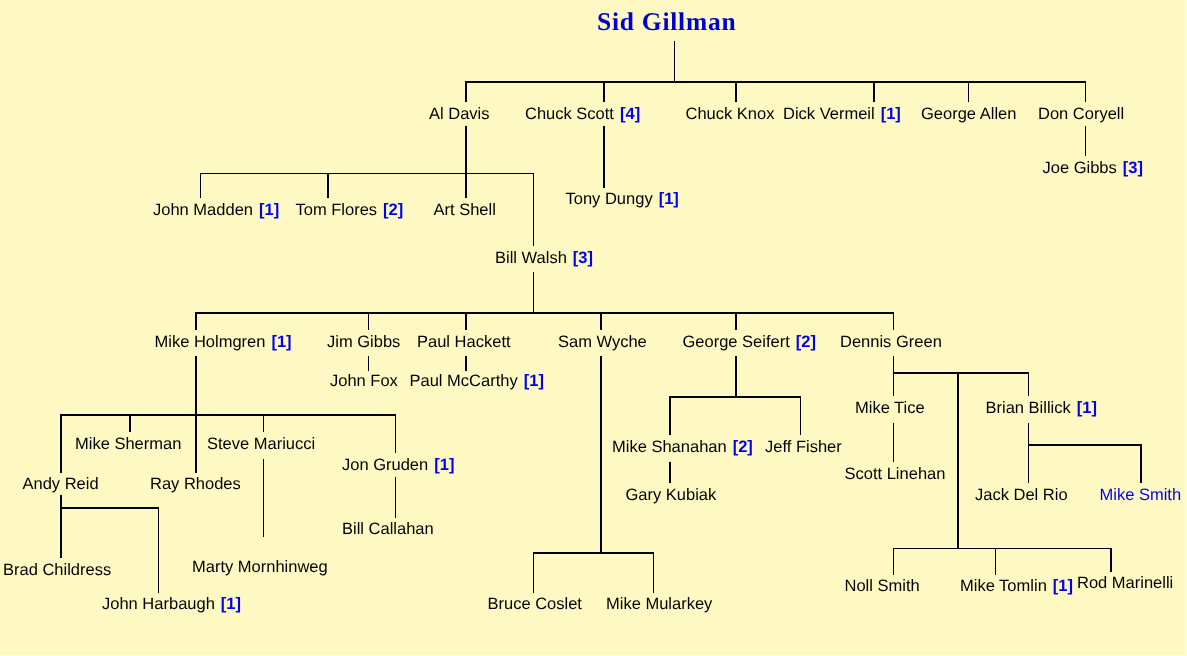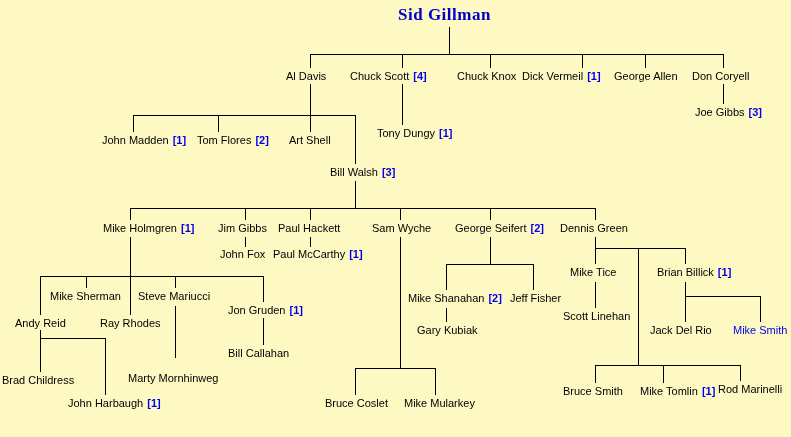--- a/index.html
+++ b/index.html
@@ -134,17 +134,17 @@
   <div class="node" style="left:408px;top:292px"><span>Mike Shanahan</span><span class="badge">[2]</span></div>
   <div class="node" style="left:510px;top:292px"><span>Jeff Fisher</span></div>
   <div class="node" style="left:417px;top:324px"><span>Gary Kubiak</span></div>
 
   <div class="node" style="left:570px;top:266px"><span>Mike Tice</span></div>
   <div class="node" style="left:657px;top:266px"><span>Brian Billick</span><span class="badge">[1]</span></div>
   <div class="node" style="left:563px;top:310px"><span>Scott Linehan</span></div>
   <div class="node" style="left:650px;top:324px"><span>Jack Del Rio</span></div>
   <div class="node" style="left:733px;top:324px"><span class="link">Mike Smith</span></div>
 
-  <div class="node" style="left:563px;top:385px"><span>Bruce Smith</span></div>
+  <div class="node" style="left:563px;top:385px"><span>Noll Smith</span></div>
   <div class="node" style="left:640px;top:385px"><span>Mike Tomlin</span><span class="badge">[1]</span></div>
   <div class="node" style="left:718px;top:383px"><span>Rod Marinelli</span></div>
 
 </div>
 
 </body></html>

